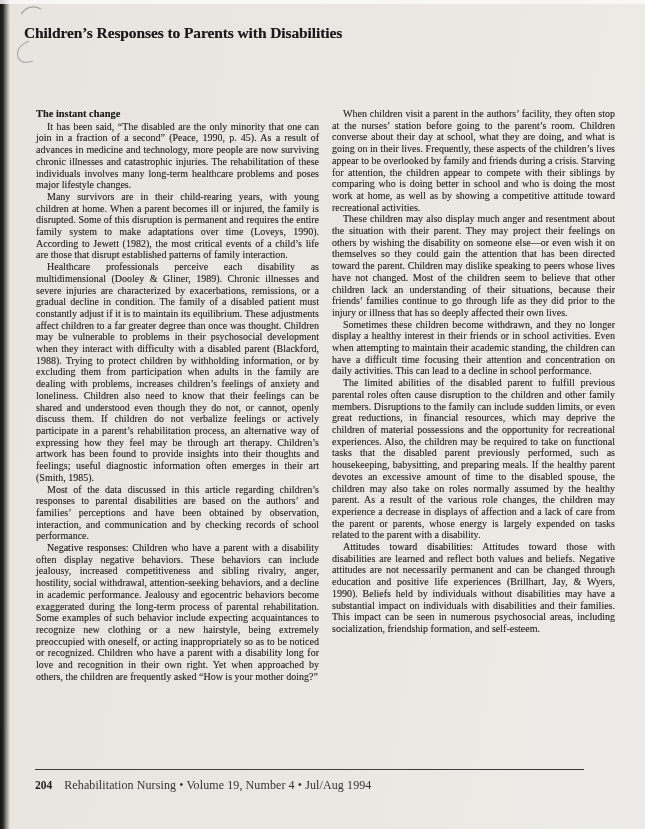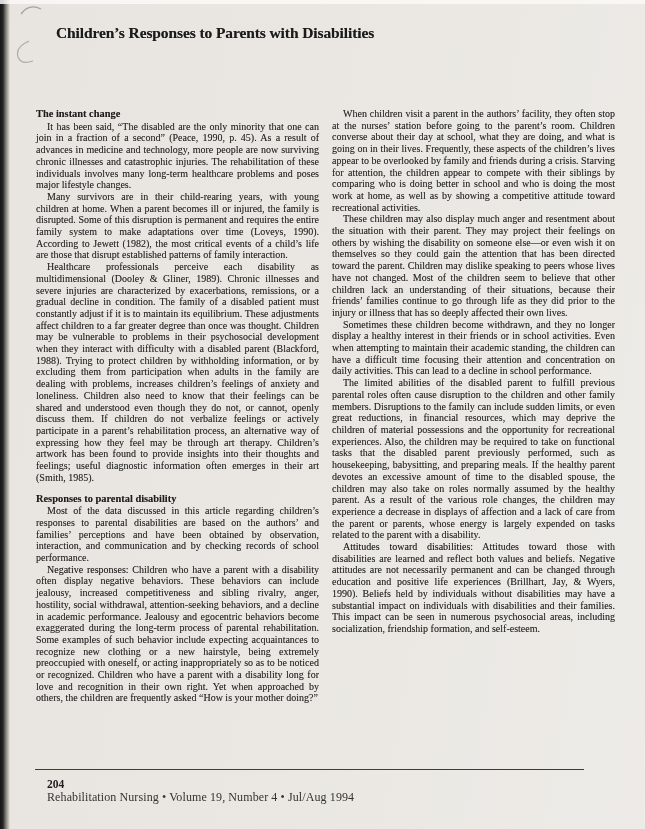--- a/index.html
+++ b/index.html
@@ -13,21 +13,21 @@
   .scan-edge-left{
     position:absolute;left:0;top:0;width:10px;height:829px;
     background:linear-gradient(90deg,#161616 0px,#262626 3px,#6b685f 5px,rgba(233,230,225,0) 10px);
   }
   .top-strip{
     position:absolute;left:0;top:0;width:645px;height:4px;
     background:rgba(250,249,247,0.85);
   }
   .pen-mark{position:absolute;left:13px;top:1px;opacity:.75;}
   .title{
-    position:absolute;left:56px;top:24px;margin:0;
+    position:absolute;left:24px;top:24px;margin:0;
     font-size:15.5px;font-weight:bold;color:#1b1b1b;letter-spacing:-0.1px;
     text-shadow:0 0 .4px rgba(30,30,30,.55);
   }
   .columns{
     position:absolute;left:36px;top:108px;width:579px;
     display:flex;gap:13px;
   }
   .col{
     width:283px;
     font-size:10px;line-height:11.7px;text-align:justify;
@@ -40,21 +40,21 @@
   .col h2.spaced{margin-top:9px;}
   .col p{margin:0;}
   .col p.indent{text-indent:11px;}
   .lead{font-weight:normal;color:#1d1d1d;}
   .footer-rule{
     position:absolute;left:35px;top:769px;width:549px;height:1px;
     background:#3d3d3d;
   }
   .footer{
     position:absolute;left:35px;top:778px;width:560px;
-    display:flex;align-items:baseline;flex-direction:column;
+    display:flex;align-items:baseline;
   }
   .footer .pagenum{font-size:11.5px;font-weight:bold;color:#1e1e1e;}
   .footer .journal{font-size:12px;color:#333;margin-left:12px;letter-spacing:.1px;}
 </style>
 </head>
 <body>
 
 <div class="page">
 
   <div class="scan-edge-left"></div>
@@ -67,21 +67,20 @@
 
   <h1 class="title">Children’s Responses to Parents with Disabilities</h1>
 
   <div class="columns">
 
     <div class="col">
       <h2>The instant change</h2>
       <p class="indent">It has been said, “The disabled are the only minority that one can join in a fraction of a second” (Peace, 1990, p. 45). As a result of advances in medicine and technology, more people are now surviving chronic illnesses and catastrophic injuries. The rehabilitation of these individuals involves many long-term healthcare problems and poses major lifestyle changes.</p>
       <p class="indent">Many survivors are in their child-rearing years, with young children at home. When a parent becomes ill or injured, the family is disrupted. Some of this disruption is permanent and requires the entire family system to make adaptations over time (Loveys, 1990). According to Jewett (1982), the most critical events of a child’s life are those that disrupt established patterns of family interaction.</p>
       <p class="indent">Healthcare professionals perceive each disability as multidimensional (Dooley &amp; Gliner, 1989). Chronic illnesses and severe injuries are characterized by exacerbations, remissions, or a gradual decline in condition. The family of a disabled patient must constantly adjust if it is to maintain its equilibrium. These adjustments affect children to a far greater degree than once was thought. Children may be vulnerable to problems in their psychosocial development when they interact with difficulty with a disabled parent (Blackford, 1988). Trying to protect children by withholding information, or by excluding them from participation when adults in the family are dealing with problems, increases children’s feelings of anxiety and loneliness. Children also need to know that their feelings can be shared and understood even though they do not, or cannot, openly discuss them. If children do not verbalize feelings or actively participate in a parent’s rehabilitation process, an alternative way of expressing how they feel may be through art therapy. Children’s artwork has been found to provide insights into their thoughts and feelings; useful diagnostic information often emerges in their art (Smith, 1985).</p>
-      <h2 class="spaced">Responses to parental disability</h2>
       <p class="indent"><span>Most of the data discussed in this article regarding children’s responses to parental disabilities are based on the authors’ and families’ perceptions and have been obtained by observation, interaction, and communication and by checking records of school performance.</span></p>
       <p class="indent"><span class="lead">Negative responses:</span><span> Children who have a parent with a disability often display negative behaviors. These behaviors can include jealousy, increased competitiveness and sibling rivalry, anger, hostility, social withdrawal, attention-seeking behaviors, and a decline in academic performance. Jealousy and egocentric behaviors become exaggerated during the long-term process of parental rehabilitation. Some examples of such behavior include expecting acquaintances to recognize new clothing or a new hairstyle, being extremely preoccupied with oneself, or acting inappropriately so as to be noticed or recognized. Children who have a parent with a disability long for love and recognition in their own right. Yet when approached by others, the children are frequently asked “How is your mother doing?”</span></p>
     </div>
 
     <div class="col">
       <p class="indent">When children visit a parent in the authors’ facility, they often stop at the nurses’ station before going to the parent’s room. Children converse about their day at school, what they are doing, and what is going on in their lives. Frequently, these aspects of the children’s lives appear to be overlooked by family and friends during a crisis. Starving for attention, the children appear to compete with their siblings by comparing who is doing better in school and who is doing the most work at home, as well as by showing a competitive attitude toward recreational activities.</p>
       <p class="indent">These children may also display much anger and resentment about the situation with their parent. They may project their feelings on others by wishing the disability on someone else—or even wish it on themselves so they could gain the attention that has been directed toward the parent. Children may dislike speaking to peers whose lives have not changed. Most of the children seem to believe that other children lack an understanding of their situations, because their friends’ families continue to go through life as they did prior to the injury or illness that has so deeply affected their own lives.</p>
       <p class="indent">Sometimes these children become withdrawn, and they no longer display a healthy interest in their friends or in school activities. Even when attempting to maintain their academic standing, the children can have a difficult time focusing their attention and concentration on daily activities. This can lead to a decline in school performance.</p>
       <p class="indent">The limited abilities of the disabled parent to fulfill previous parental roles often cause disruption to the children and other family members. Disruptions to the family can include sudden limits, or even great reductions, in financial resources, which may deprive the children of material possessions and the opportunity for recreational experiences. Also, the children may be required to take on functional tasks that the disabled parent previously performed, such as housekeeping, babysitting, and preparing meals. If the healthy parent devotes an excessive amount of time to the disabled spouse, the children may also take on roles normally assumed by the healthy parent. As a result of the various role changes, the children may experience a decrease in displays of affection and a lack of care from the parent or parents, whose energy is largely expended on tasks related to the parent with a disability.</p>
       <p class="indent"><span class="lead">Attitudes toward disabilities:</span><span> Attitudes toward those with disabilities are learned and reflect both values and beliefs. Negative attitudes are not necessarily permanent and can be changed through education and positive life experiences (Brillhart, Jay, &amp; Wyers, 1990). Beliefs held by individuals without disabilities may have a substantial impact on individuals with disabilities and their families. This impact can be seen in numerous psychosocial areas, including socialization, friendship formation, and self-esteem.</span></p>

